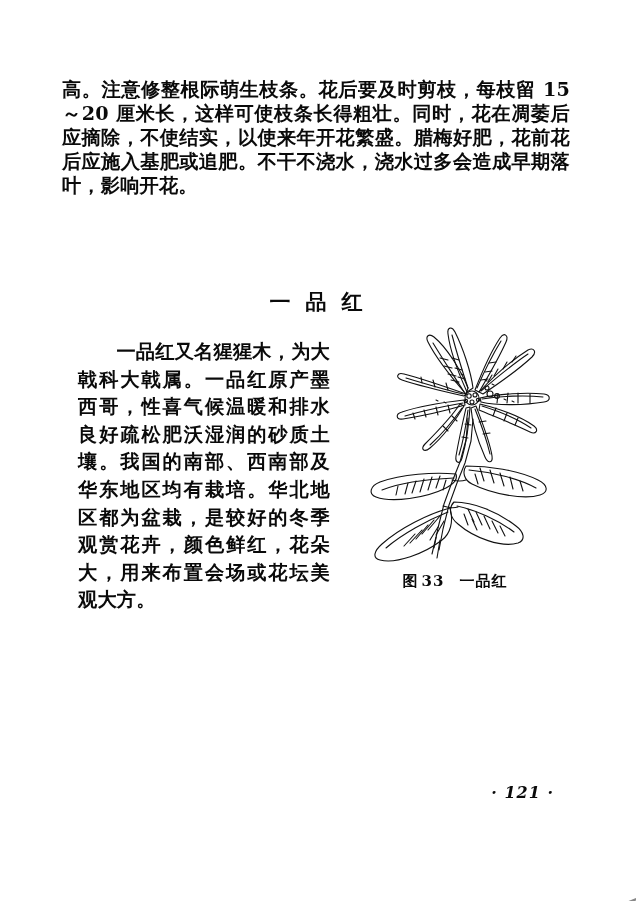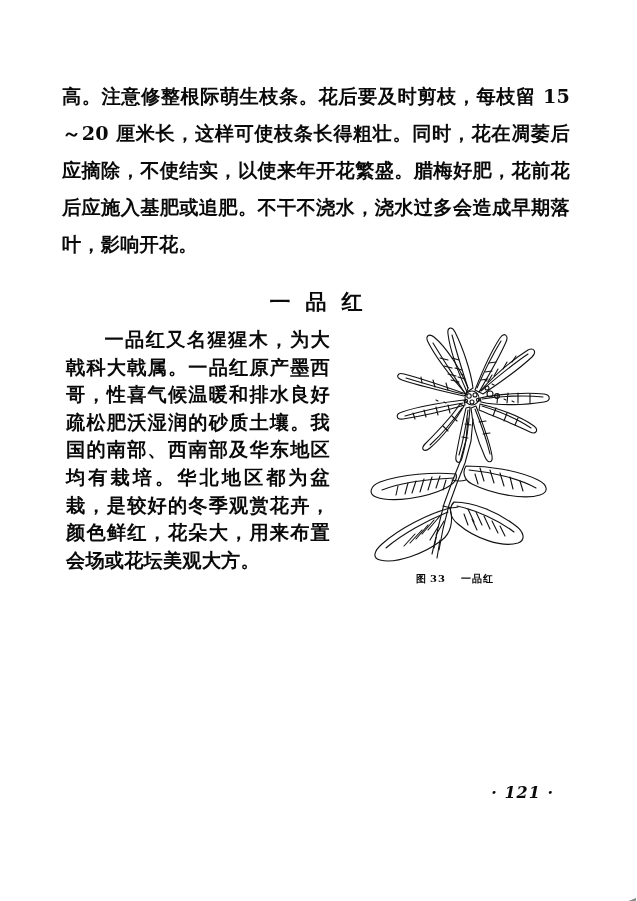--- a/index.html
+++ b/index.html
@@ -27,21 +27,21 @@
   
   .textblock {
     position: absolute;
     left: 62px;
     top: 78px;
     width: 508px;
   }
 
   .para {
     font-size: 19.2px;
-    line-height: 37px;
+    line-height: 24px;
     letter-spacing: 0.2px;
     text-align: justify;
     text-justify: inter-character;
     margin: 0;
     font-weight: 700;
     font-family: "DejaVu Serif", "Liberation Serif", serif;
   }
   .para.indent { text-indent: 2em; }
 
   
@@ -71,36 +71,36 @@
     width: 230px;
     margin: 0 0 2px 10px;
     text-align: center;
   }
   .figure .art {
     width: 230px;
     height: 248px;
     display: block;
   }
   .figure .caption {
-    font-size: 10px;
+    font-size: 15px;
     font-weight: 700;
     letter-spacing: 1px;
     margin-top: 2px;
     white-space: nowrap;
   }
   .figure .caption .lat { padding: 0 3px; }
   .figure .caption .gap { display: inline-block; width: 12px; }
 
   .wrap-para {
     font-size: 19.2px;
     line-height: 27.6px;
     letter-spacing: 0.2px;
     text-align: justify;
     text-justify: inter-character;
-    margin: 4px;
+    margin: 16px;
     font-weight: 700;
   }
   .wrap-para.indent { text-indent: 2em; }
 
   
   .folio {
     position: absolute;
     left: 46px;
     top: 783px;
     width: 508px;

